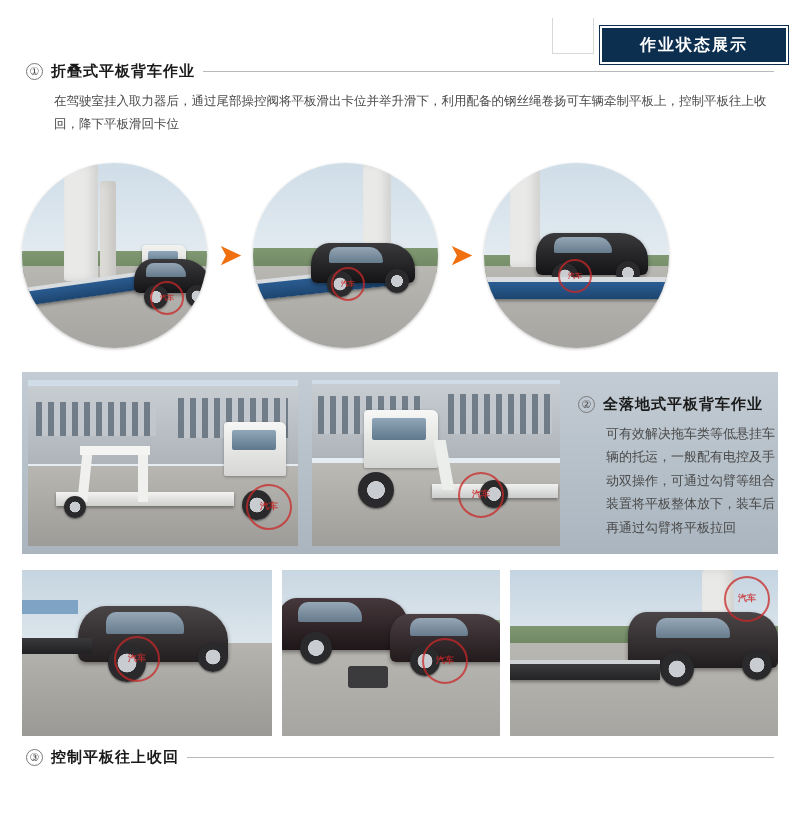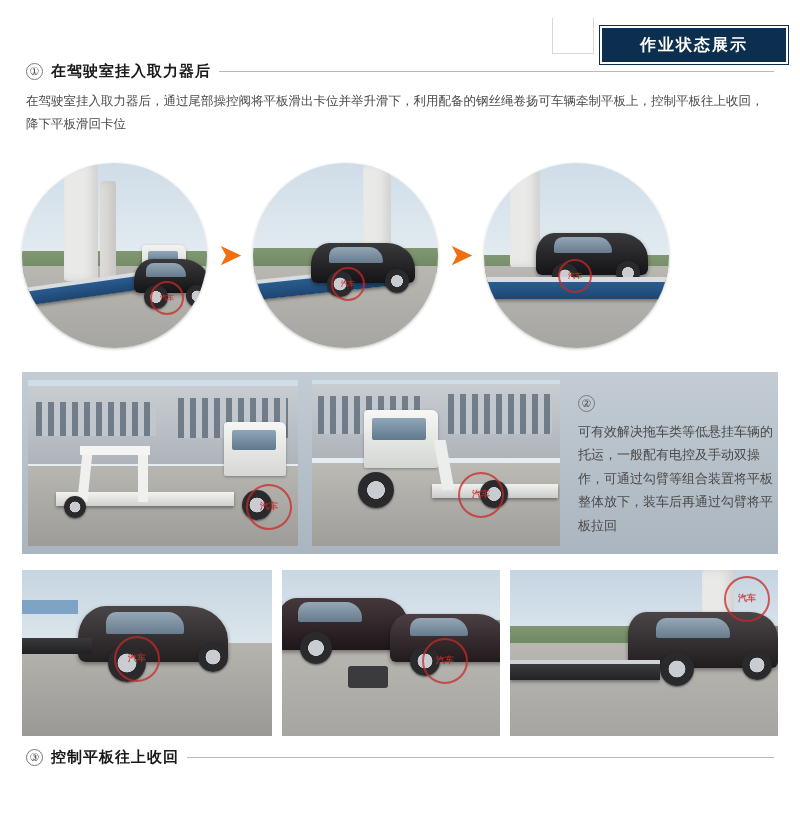--- a/index.html
+++ b/index.html
@@ -71,20 +71,21 @@
   }
   .title-rule {
     flex: 1 1 auto;
     height: 1px;
     background: #b9b9b9;
   }
   .body-text {
     font-size: 12.5px;
     line-height: 1.85;
     color: #4a4a4a;
+    margin-left: 28px;
   }
 
   
   .sec1 {
     position: absolute;
     top: 62px; left: 26px;
     width: 748px;
   }
   .sec1 .body-text { margin-top: 9px; }
   .circles-row {
@@ -218,21 +219,21 @@
 <div class="header-band">
   <div class="header-tab"></div>
   <div class="header-title-box">
     <span>作业状态展示</span>
   </div>
 </div>
 
 <div class="sec1">
   <div class="section-head">
     <div class="num-circle">①</div>
-    <div class="sec-title">在驾驶室挂入取力器后</div>
+    <div class="sec-title">折叠式平板背车作业</div>
     <div class="title-rule"></div>
   </div>
   <div class="body-text">在驾驶室挂入取力器后，通过尾部操控阀将平板滑出卡位并举升滑下，利用配备的钢丝绳卷扬可车辆牵制平板上，控制平板往上收回，降下平板滑回卡位</div>
 </div>
 
 <div class="circles-row">
 
   <div class="photo-circle">
     <div class="sky"></div>
     <div class="treeline"></div>
@@ -313,20 +314,21 @@
   <div class="flatbed" style="left:120px; top:104px; width:126px; height:14px; background:linear-gradient(#f0f1ef,#cacccb);"></div>
   <div style="position:absolute; left:126px; top:60px; width:12px; height:50px; background:#eceeec; transform:skewX(10deg);"></div>
   <div class="wheel" style="left:46px; top:92px; width:36px; height:36px;"></div>
   <div class="wheel" style="left:168px; top:100px; width:28px; height:28px;"></div>
   <div class="watermark" style="left:146px; top:92px;">汽车</div>
 </div>
 
 <div class="sec2-text">
   <div class="section-head">
     <div class="num-circle">②</div>
+    <div class="sec-title">全落地式平板背车作业</div>
   </div>
   <div class="body-text">可有效解决拖车类等低悬挂车辆的托运，一般配有电控及手动双操作，可通过勾臂等组合装置将平板整体放下，装车后再通过勾臂将平板拉回</div>
 </div>
 
 <div class="p3a">
   <div class="sky" style="height:46%; background:linear-gradient(#c6d5e0,#dde6ec)"></div>
   <div class="ground" style="height:56%; background:linear-gradient(#b6b4af,#9b9995)"></div>
   <div class="car-body" style="left:56px; top:36px; width:150px; height:56px; border-radius:28px 40px 8px 8px/32px 34px 8px 8px; background:linear-gradient(#4a4547,#231f21);"></div>
   <div class="car-glass" style="left:84px; top:42px; width:78px; height:22px;"></div>
   <div class="wheel" style="left:86px; top:74px; width:38px; height:38px;"></div>

